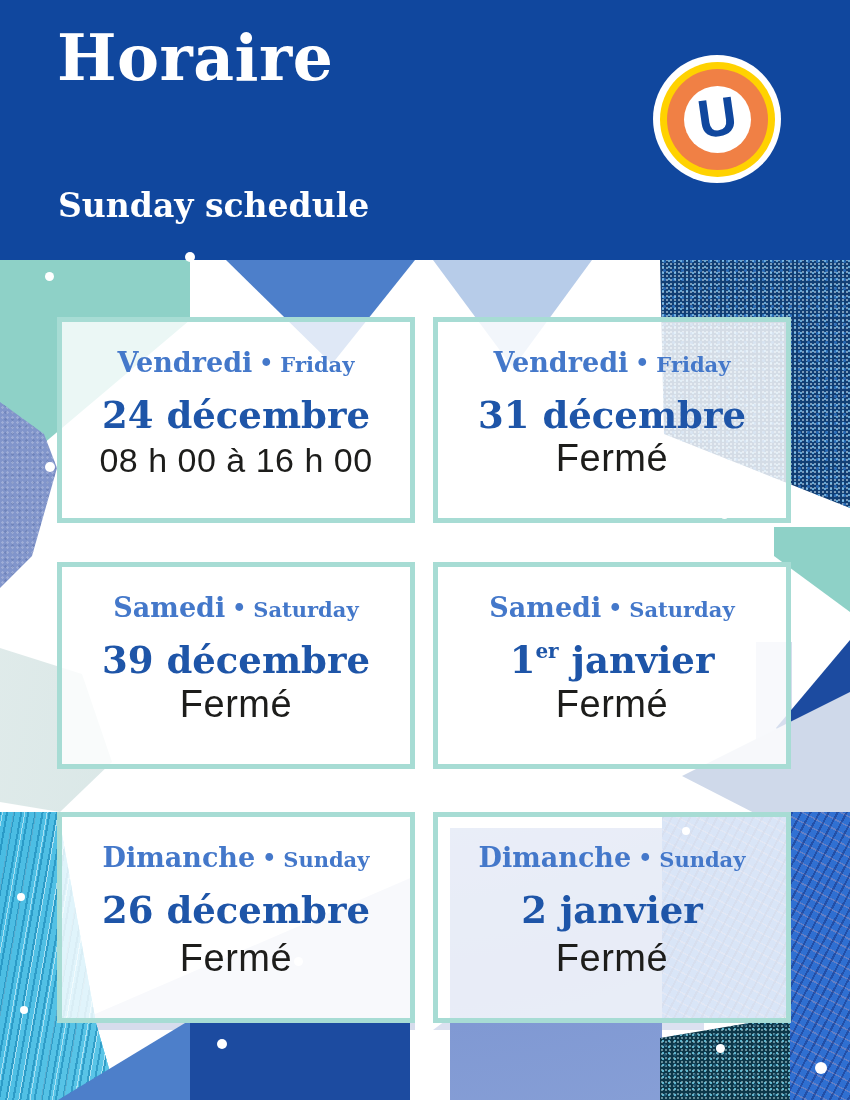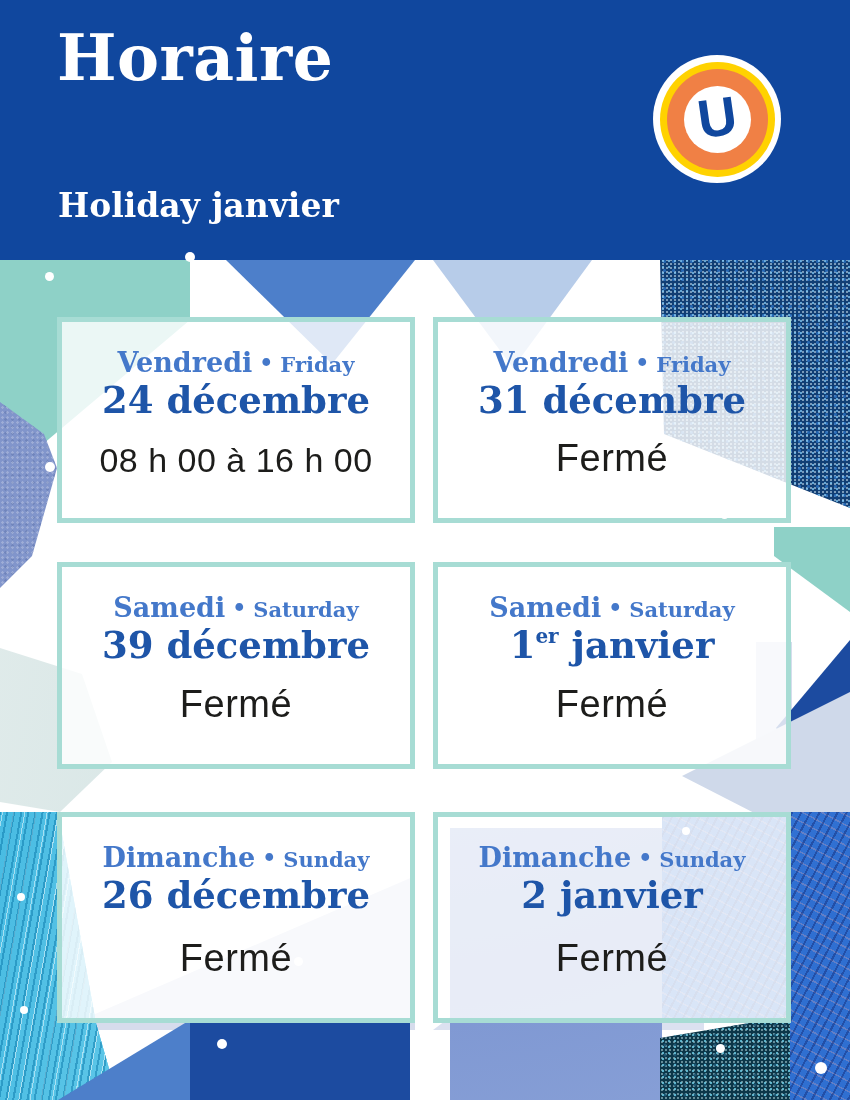--- a/index.html
+++ b/index.html
@@ -66,21 +66,21 @@
 
   
   .card{position:absolute;width:358px;box-sizing:border-box;z-index:5;
         border:5px solid #a7dcd4;background:rgba(255,255,255,.82);
         display:flex;flex-direction:column;align-items:center;text-align:center;}
   .col1{left:57px;} .col2{left:433px;}
   .row1{top:317px;height:206px;} .row2{top:562px;height:207px;} .row3{top:812px;height:211px;justify-content:center;}
   .day{margin-top:27px;color:#4478ca;font-weight:700;font-size:27px;line-height:1;white-space:nowrap;}
   .day .en{font-size:21px;}
   .day .sep{font-size:22px;margin:0 7px;position:relative;top:-2px;}
-  .date{margin-top:6px;color:#1e55a8;font-weight:700;font-size:37px;line-height:1;white-space:nowrap;}
+  .date{margin-top:21px;color:#1e55a8;font-weight:700;font-size:37px;line-height:1;white-space:nowrap;}
   .date sup{font-size:20px;position:relative;top:-2px;}
   .hours{margin-top:auto;margin-bottom:38px;color:#1d1d1b;font-weight:400;font-size:34px;
          font-family:"Liberation Sans", sans-serif;letter-spacing:.5px;white-space:nowrap;}
   .hours.closed{font-size:38px;}
 </style>
 </head>
 <body>
 
 <div class="layer teal" style="clip-path:polygon(0 260px,190px 260px,190px 320px,30px 455px,0 455px);"></div>
 <div class="layer medblue" style="clip-path:polygon(226px 260px,415px 260px,332px 364px);"></div>
@@ -112,21 +112,21 @@
 <div class="dot" style="left:217px;top:1039px;width:10px;height:10px;"></div>
 <div class="dot" style="left:682px;top:827px;width:8px;height:8px;"></div>
 <div class="dot" style="left:716px;top:1044px;width:9px;height:9px;"></div>
 <div class="dot" style="left:815px;top:1062px;width:12px;height:12px;"></div>
 <div class="dot" style="left:294px;top:957px;width:9px;height:9px;"></div>
 
 <header class="header">
   <div class="title">
     <div>Horaire</div>
   </div>
-  <div class="subtitle">Holiday janvier</div>
+  <div class="subtitle">Sunday schedule</div>
   <div class="logo">
     <div class="ring-y">
       <div class="ring-o">
         <div class="disk">
           <span class="uletter">U</span>
         </div>
       </div>
     </div>
   </div>
 </header>

